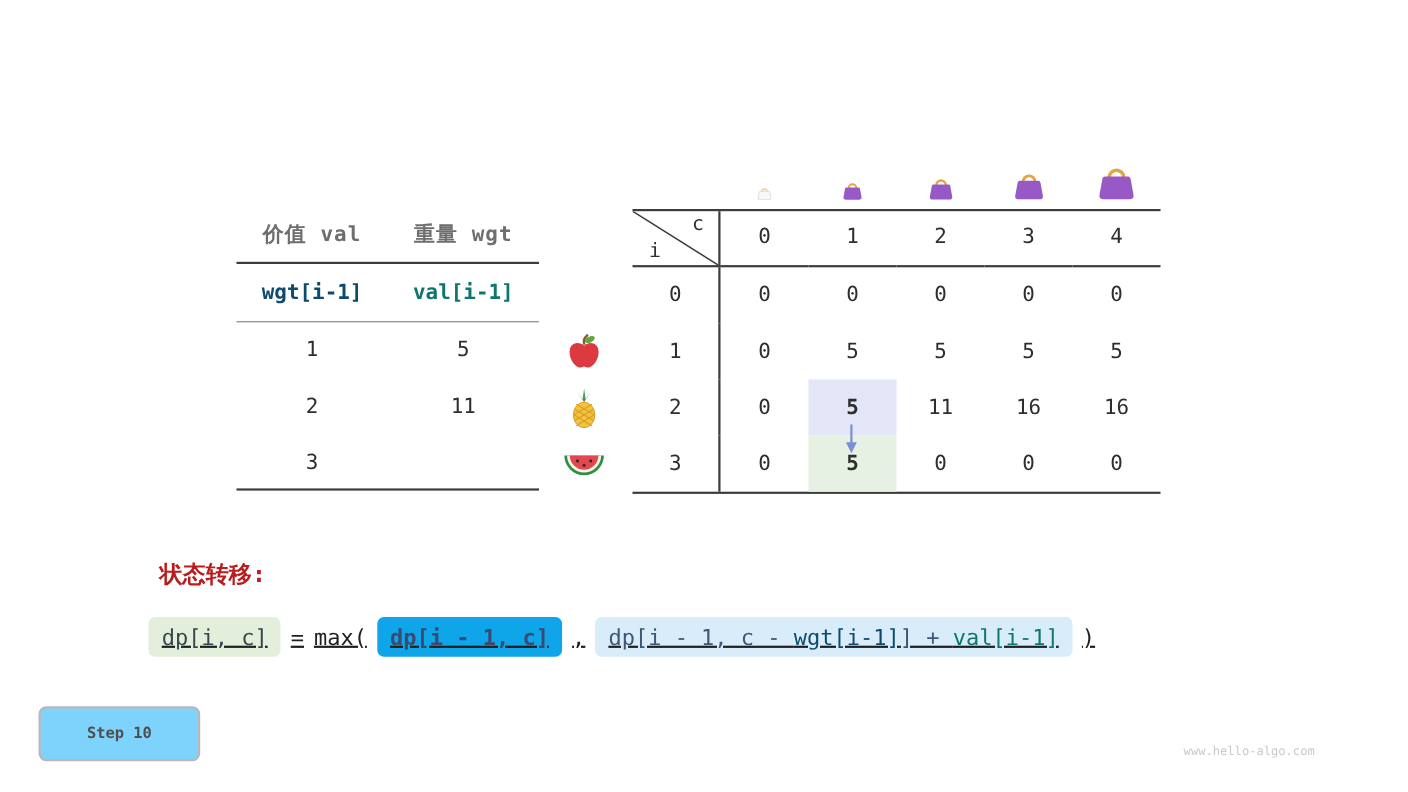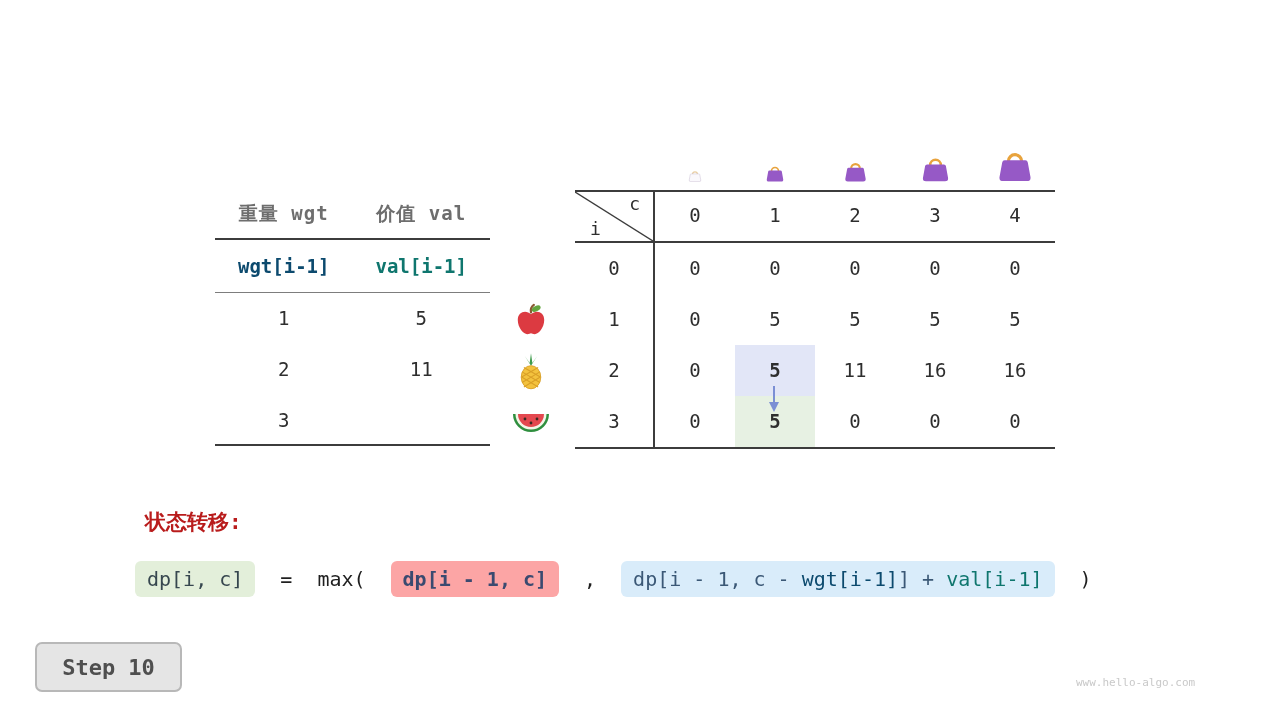--- a/index.html
+++ b/index.html
@@ -42,31 +42,31 @@
   
   .bag{position:absolute;}
 
   
   .arrow{position:absolute;left:766px;top:385px;}
 
   
   .trans-label{position:absolute;left:145px;top:508px;font-size:21px;
                font-weight:600;color:#b91c1c;}
   .formula{position:absolute;left:135px;top:561px;display:flex;align-items:center;
-           gap:25px;font-size:20px;color:#1f1f1f;white-space:pre;}
+           gap:9px;font-size:20px;color:#1f1f1f;white-space:pre;text-decoration:underline;}
   .fbox{padding:6px 12px;border-radius:6px;}
   .fbox-green{background:#e3efda;color:#37474f;}
-  .fbox-blue{background:#fca5a5;color:#3a4a70;font-weight:bold;}
+  .fbox-blue{background:#0ea5e9;color:#3a4a70;font-weight:bold;}
   .fbox-sky{background:#d9ecfa;color:#3b5876;}
 
   
   .stepbox{position:absolute;left:35px;top:642px;width:147px;height:50px;
-           border:2px solid #b8b8b8;border-radius:7px;background:#e5e5e5;
+           border:2px solid #b8b8b8;border-radius:7px;background:#7dd3fc;
            display:flex;align-items:center;justify-content:center;
-           font-size:22px;font-weight:bold;color:#4f4f4f;box-sizing:border-box;}
+           font-size:14px;font-weight:bold;color:#4f4f4f;box-sizing:border-box;}
   .watermark{position:absolute;left:1076px;top:676px;font-size:11px;color:#c9c9c9;}
 </style>
 </head>
 <body>
 
 <div class="canvas">
 
   <svg width="0" height="0" style="position:absolute" aria-hidden="true">
     <defs>
       <symbol id="bag-sym" viewBox="0 0 40 34">
@@ -75,22 +75,22 @@
       </symbol>
       <symbol id="bag-ghost-sym" viewBox="0 0 40 34">
         <path d="M13 12 a7 7 0 0 1 14 0" fill="none" stroke="#e9cda2" stroke-width="3.4" stroke-linecap="round"></path>
         <path d="M9 11 h22 q2.2 0 2.6 2.2 l2.8 15.2 q0.8 4.6 -4 4.6 H7.6 q-4.8 0 -4 -4.6 l2.8 -15.2 Q6.8 11 9 11 z" fill="#faf8fc" stroke="#cfc6d8" stroke-width="1.6"></path>
       </symbol>
     </defs>
   </svg>
 
   <div class="wtable">
     <div class="wrow wrow-header">
+      <div class="wcell">价值 val</div>
       <div class="wcell">重量 wgt</div>
-      <div class="wcell">价值 val</div>
     </div>
     <div class="wrow wrow-var">
       <div class="wcell teal">wgt[i-1]</div>
       <div class="wcell green">val[i-1]</div>
     </div>
     <div class="wrow wrow-data">
       <div class="wcell">1</div>
       <div class="wcell">5</div>
     </div>
     <div class="wrow wrow-data">

